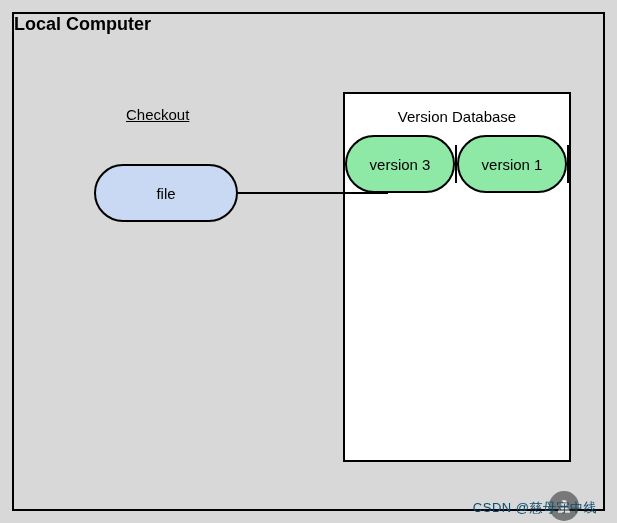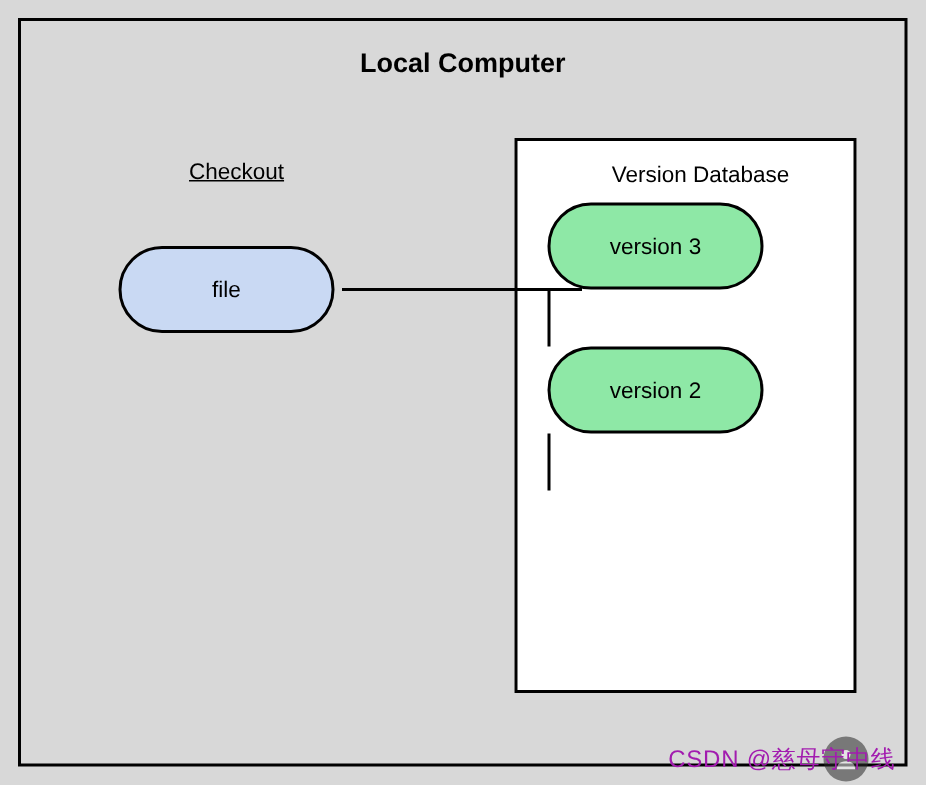--- a/index.html
+++ b/index.html
@@ -12,53 +12,50 @@
       padding: 12px;
     }
     .outer-box {
       width: 100%;
       height: 100%;
       border: 2px solid #000;
       background: #d8d8d8;
       position: relative;
     }
     .title {
-      text-align: center;
       font-weight: bold;
       font-size: 18px;
-      padding-top: 18px;
     }
     .checkout-label {
       position: absolute;
       left: 112px;
       top: 92px;
       font-size: 15px;
       font-weight: 400;
       text-decoration: underline;
     }
     .vdb-box {
       position: absolute;
       right: 32px;
       top: 78px;
       width: 228px;
       height: 370px;
       background: #fff;
       border: 2px solid #000;
-      padding-left: 20px;
     }
     .vdb-label {
       text-align: center;
       font-size: 15px;
       padding-top: 14px;
       padding-bottom: 10px;
     }
     .vdb-nodes {
       display: flex;
-      flex-direction: column;
-      align-items: flex-start;
+      flex-direction: row;
+      align-items: center;
       gap: 0;
     }
     .node {
       width: 144px;
       height: 58px;
       border: 2px solid #000;
       border-radius: 29px;
       display: flex;
       align-items: center;
       justify-content: center;
@@ -69,39 +66,39 @@
     .node.green { background: #8ee8a6; }
     .node.blue  { background: #c9d9f3; }
     .vconn {
       width: 0;
       height: 38px;
       border-left: 2px solid #000;
       z-index: 1;
     }
     .file-node {
       position: absolute;
-      left: 65px;
+      left: 80px;
       top: 150px;
       z-index: 2;
     }
     .hline {
       position: absolute;
       left: 214px;
       top: 178px;
       width: 160px;
       height: 0;
       border-top: 2px solid #000;
       z-index: 1;
     }
     .watermark {
       position: absolute;
       right: 20px;
       bottom: 6px;
-      font-size: 16px;
-      color: #a21caf;
+      font-size: 13px;
+      color: #0c4a6e;
       letter-spacing: 0.5px;
       pointer-events: none;
     }
     .wm-avatar {
       position: absolute;
       right: 38px;
       bottom: 2px;
       width: 30px;
       height: 30px;
       border-radius: 50%;
@@ -129,21 +126,21 @@
   <div class="hline"></div>
 
   <div class="vdb-box">
     <div class="vdb-label">Version Database</div>
     <div class="vdb-nodes">
       <div class="node green">
         <span>version 3</span>
       </div>
       <div class="vconn"></div>
       <div class="node green">
-        <span>version 2</span>
+        <span>version 1</span>
       </div>
       <div class="vconn"></div>
     </div>
   </div>
 </div>
 
 <div class="wm-avatar">
   <svg viewBox="0 0 24 24" fill="#eee">
       <circle cx="12" cy="8" r="4"></circle>
       <path d="M4 20c0-4 4-6 8-6s8 2 8 6v1H4z"></path>

